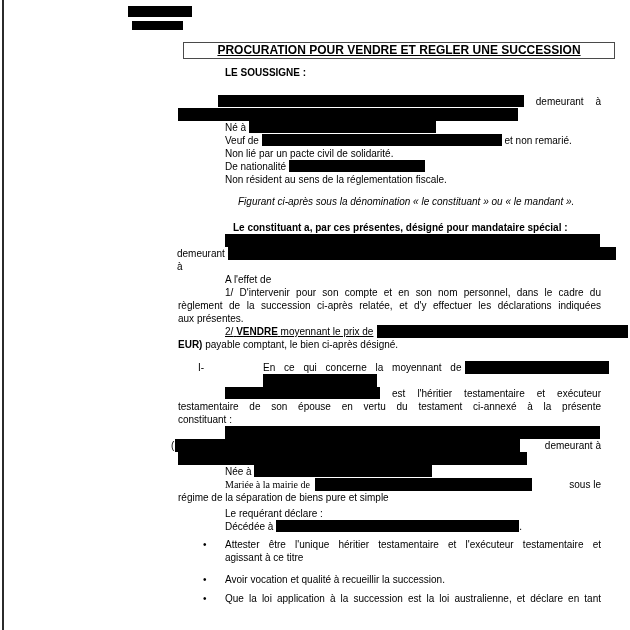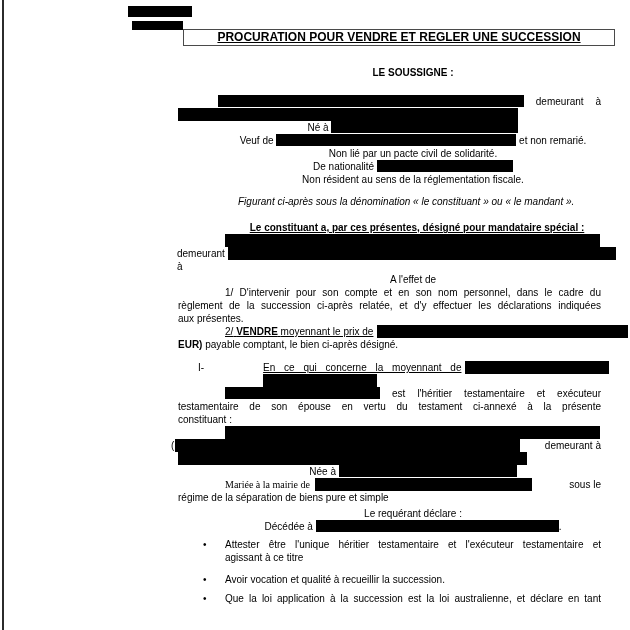--- a/index.html
+++ b/index.html
@@ -1,27 +1,27 @@
 <!DOCTYPE html>
 <html><head>
 <meta charset="utf-8">
 <style>
   html,body{margin:0;padding:0;background:#fff;}
   .page{position:relative;width:630px;height:630px;background:#fff;overflow:hidden;
         font-family:"Liberation Sans", sans-serif;font-size:10px;line-height:13px;color:#000;}
   .page-edge{position:absolute;left:2px;top:0;width:2px;height:630px;background:#2b2b2b;}
   .redact-top{position:absolute;background:#000;}
-  .titlebox{position:absolute;left:183px;top:29px;width:430px;height:15px;border:1px solid #4a4a4a;
+  .titlebox{position:absolute;left:183px;top:42px;width:430px;height:15px;border:1px solid #4a4a4a;
             display:flex;align-items:center;justify-content:center;}
   .titlebox span{font-weight:bold;text-decoration:underline;font-size:12px;white-space:nowrap;}
   .body{position:absolute;left:178px;top:66px;width:423px;}
   .bold{font-weight:bold;}
   .ital{font-style:italic;}
-  .u{text-decoration:underline;padding-left:8px;}
-  .ml47{margin-left:47px;text-align:center;}
+  .u{padding-left:8px;}
+  .ml47{margin-left:47px;}
   .b{background:#000;display:inline-block;height:12px;vertical-align:-2px;}
   .bl{background:#000;display:block;height:13px;}
   .bf{background:#000;height:13px;flex:none;}
   .jline{text-align:justify;text-align-last:justify;}
   .flex{display:flex;align-items:flex-start;}
   .bullet-row{display:flex;margin-left:25px;}
   .dot{width:22px;flex:none;}
   .btext{flex:1;}
 </style>
 </head>

